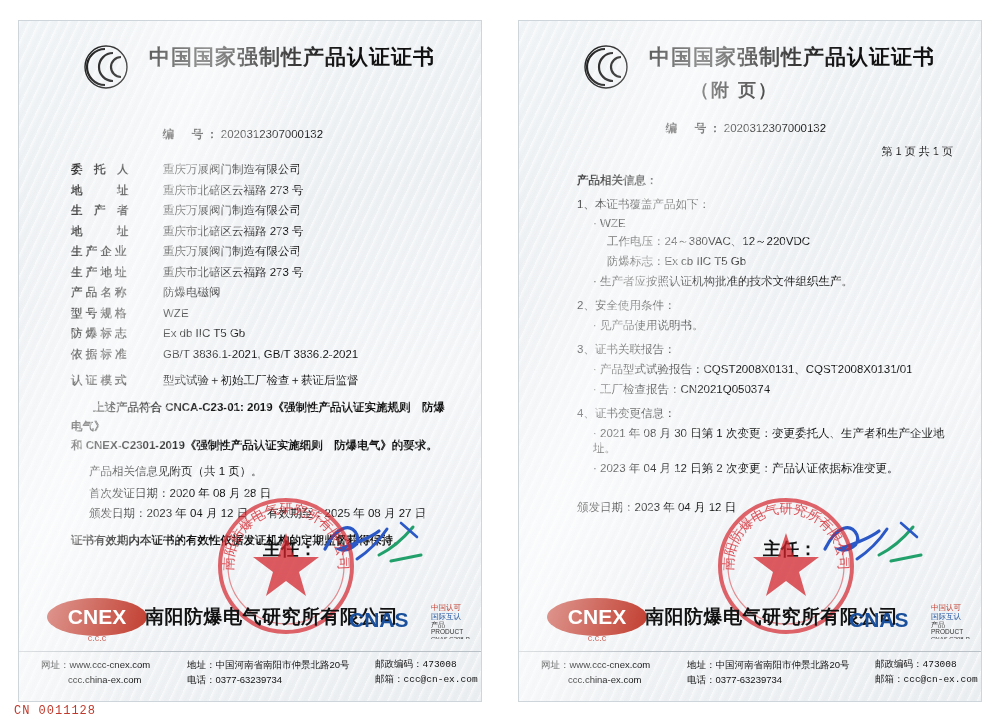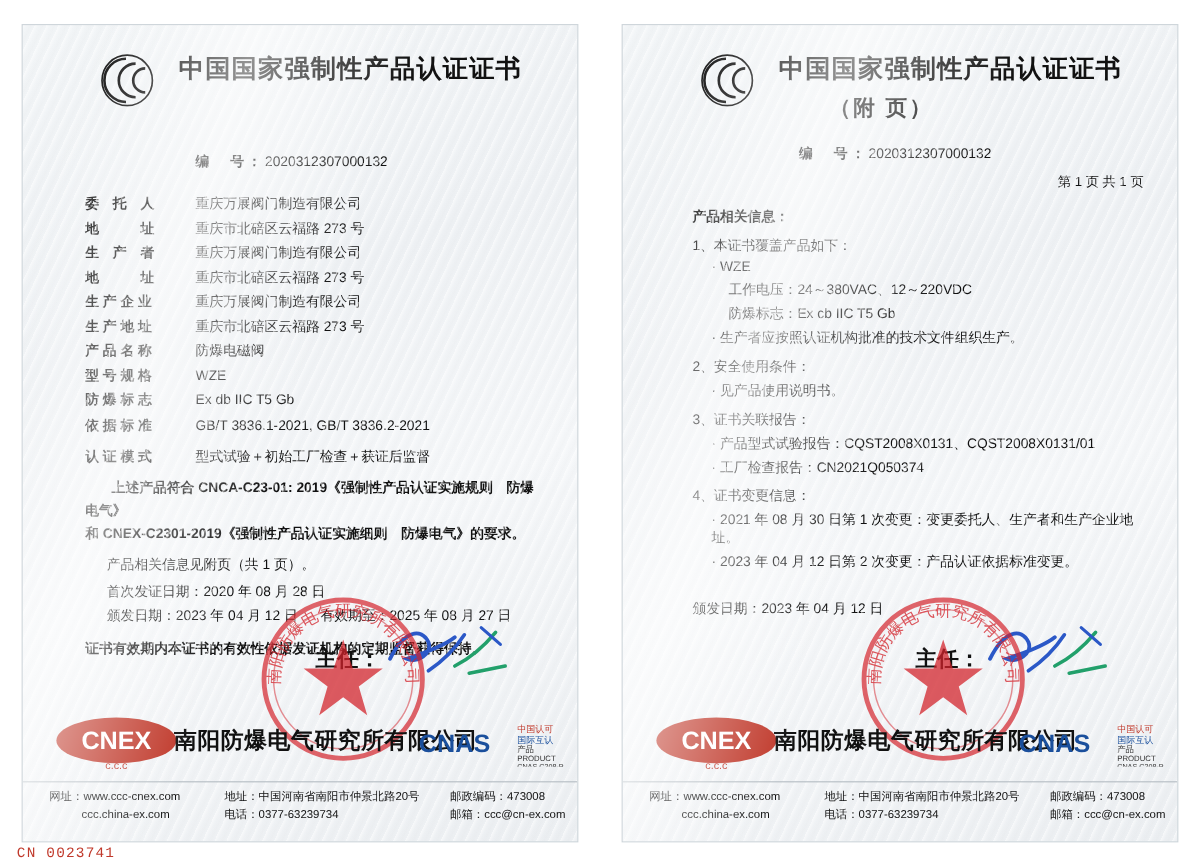--- a/index.html
+++ b/index.html
@@ -258,21 +258,21 @@
     padding: 5px 18px 0 22px;
     box-sizing: border-box;
     display: flex;
     font-size: 9.5px;
     color: #111;
     line-height: 15px;
   }
   .fcol { flex: 0 0 auto; }
   .fcol.web { width: 146px; }
   .fcol.addr { width: 188px; }
-  .fcol.post { width: 130px; }
+  .fcol.post { width: 130px; font-family: Liberation Mono, monospace; }
 
   
   .serial {
     position: absolute;
     left: 14px;
     bottom: 4px;
     font-size: 12px;
     color: #c0392b;
     letter-spacing: 1px;
     font-family: "Liberation Mono", monospace;
@@ -422,21 +422,21 @@
         <div><span>地址：</span><span>中国河南省南阳市仲景北路20号</span></div>
         <div><span>电话：</span><span>0377-63239734</span></div>
       </div>
       <div class="fcol post">
         <div><span>邮政编码：</span><span>473008</span></div>
         <div><span>邮箱：</span><span>ccc@cn-ex.com</span></div>
       </div>
     </div>
 
   </div>
-  <div class="serial">CN 0023741</div>
+  <div class="serial">CN 0011128</div>
 </div>
 
 <div class="page page-right">
   <div class="sheet">
 
     <div class="header">
       <div class="ccc-logo">
         <svg viewBox="0 0 62 44" width="62" height="44">
           <g fill="none" stroke="#111" stroke-width="2.2">
             <path d="M30 4 A18 18 0 1 0 30 40"></path>

